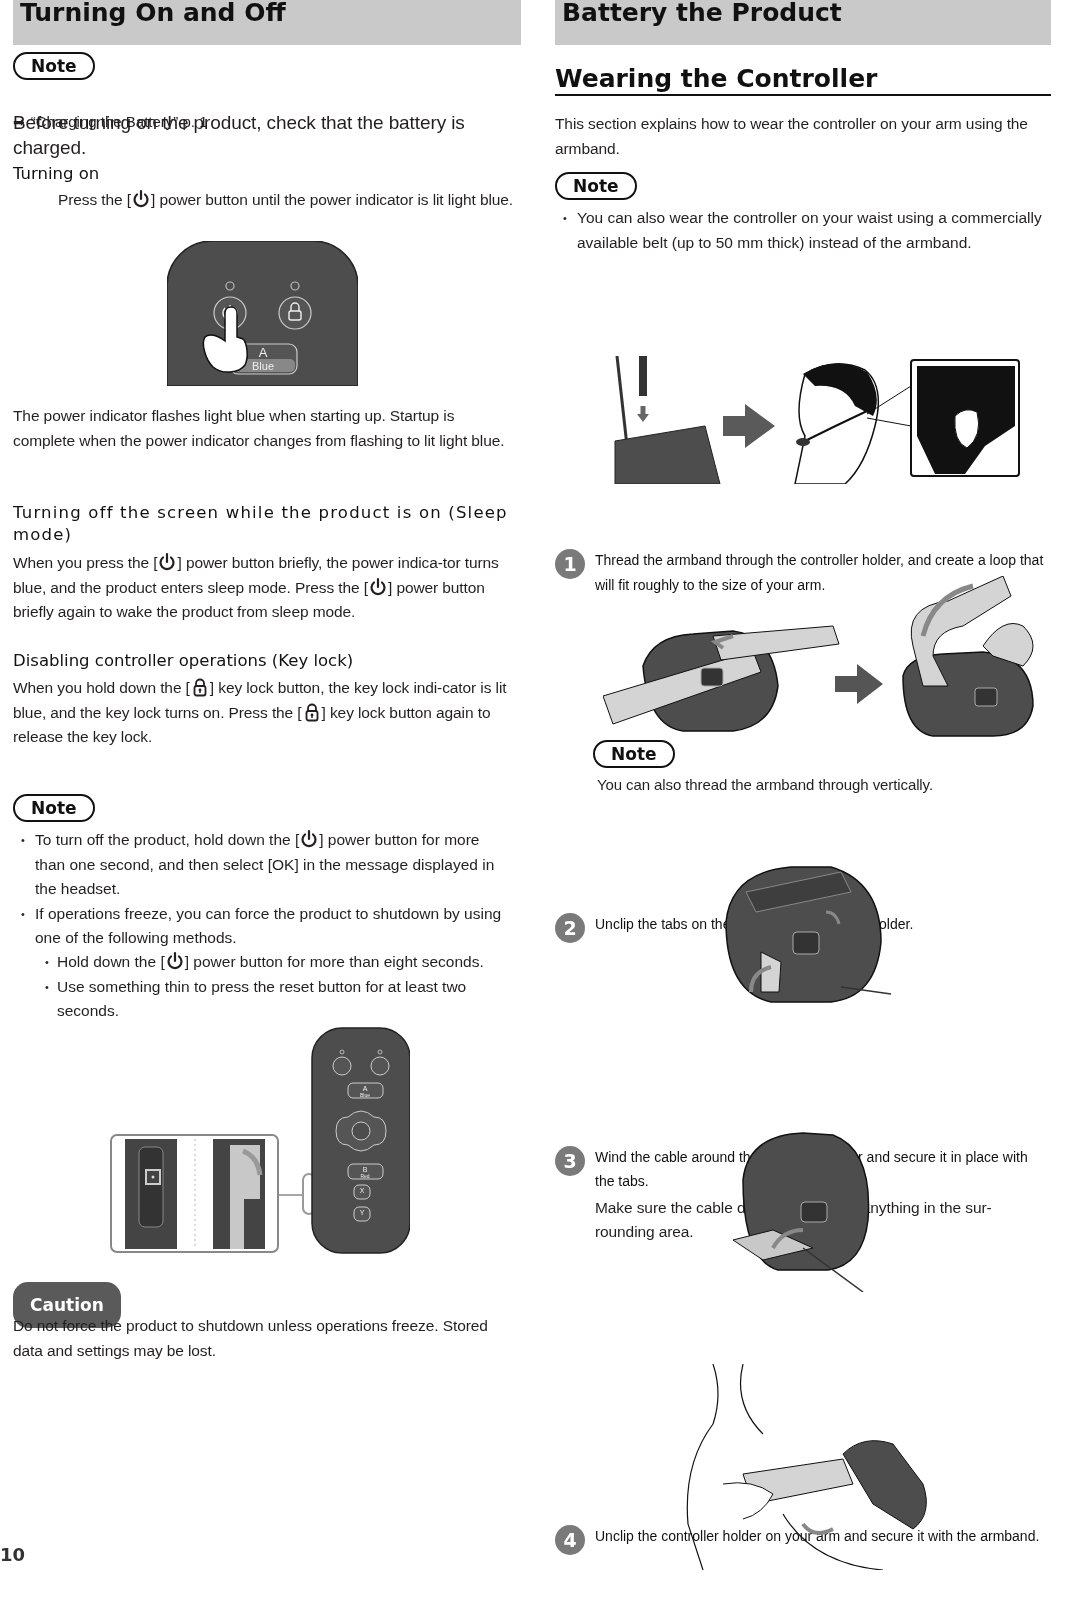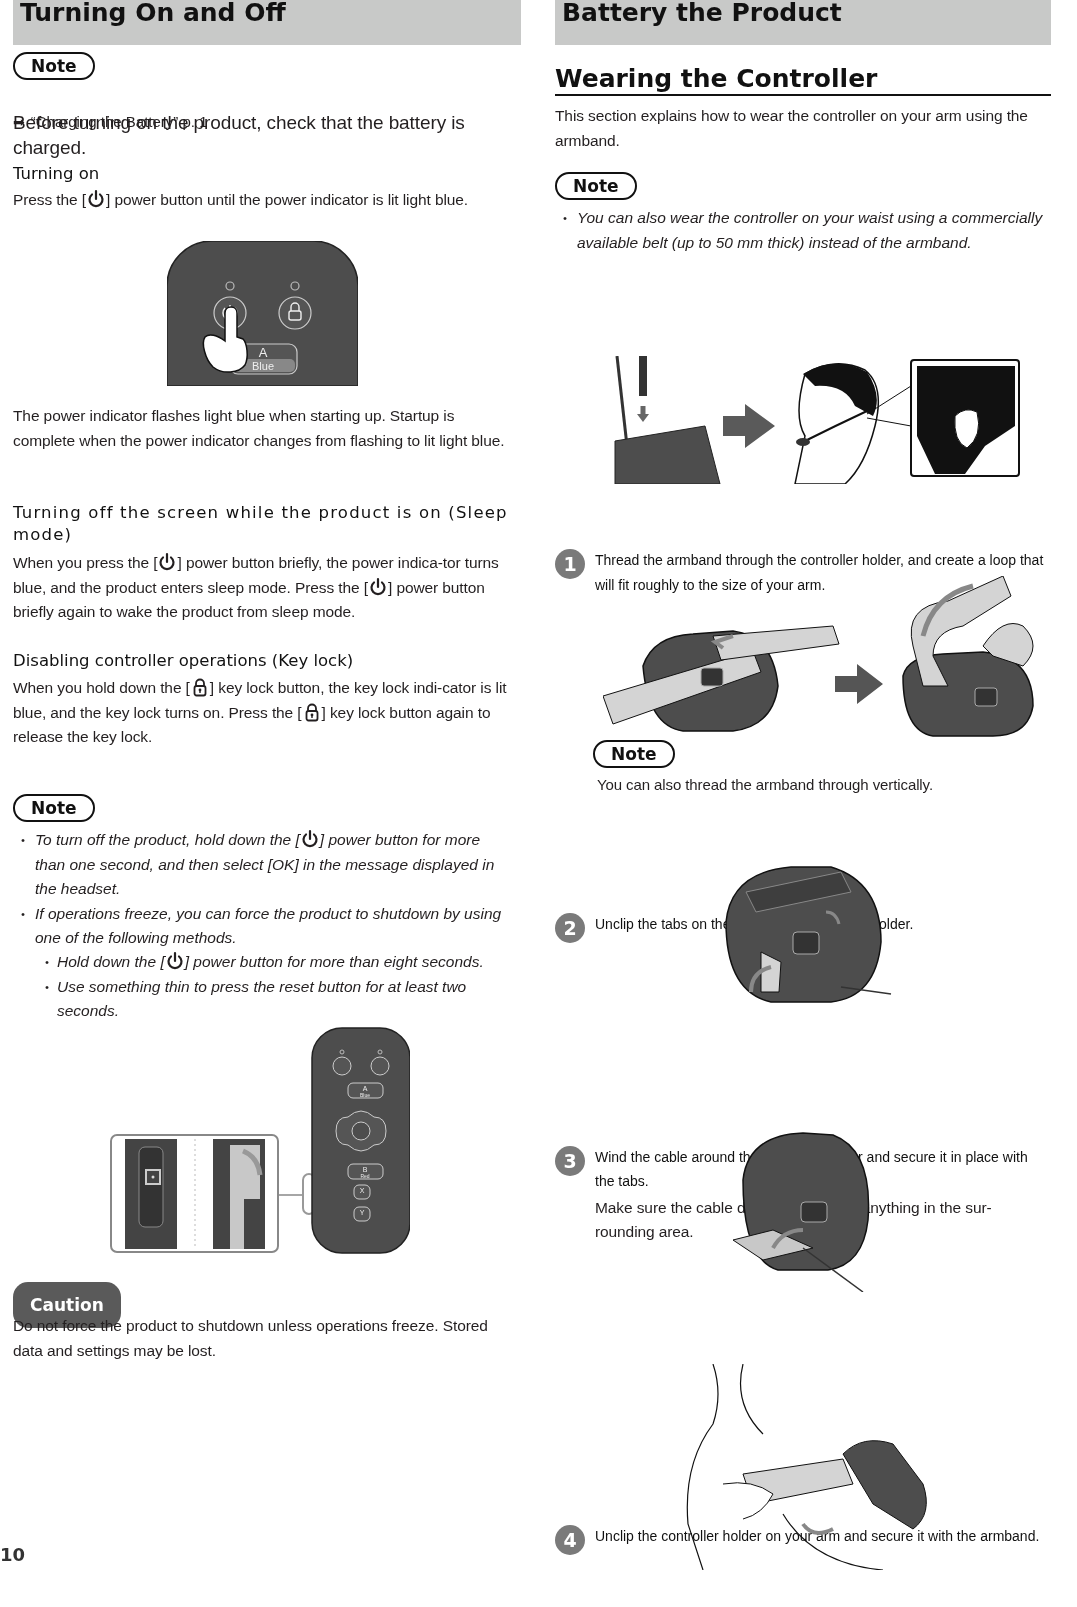--- a/index.html
+++ b/index.html
@@ -28,21 +28,21 @@
   }
   .caution-pill {
     display: inline-block; background: #5a5a5a; color: #fff; border-radius: 15px;
     font-weight: bold; font-size: 17px; line-height: 24px; padding: 11px 17px;
     font-family: "DejaVu Sans", sans-serif;
   }
 
   .link-line { font-size: 15.5px; line-height: 24px; }
   .arrow { display: inline-block; font-size: 14px; margin-right: 6px; }
 
-  ul.bullets { list-style: none; font-style: italic; }
+  ul.bullets { list-style: none; }
   ul.bullets li { position: relative; padding-left: 22px; font-size: 15.5px; line-height: 24.5px; }
   ul.bullets li::before { content: "•"; position: absolute; left: 8px; top: 0; font-size: 11px; }
   ul.sub-bullets li { padding-left: 44px; }
   ul.sub-bullets li::before { left: 32px; }
 
   .inline-icon {
     display: inline-block; vertical-align: -4px; width: 20px; height: 20px;
   }
 
   .abs { position: absolute; }
@@ -85,21 +85,21 @@
 
   <div class="abs" style="top:52px;left:0;">
     <span class="note-pill">Note</span>
   </div>
   <div class="abs body-text" style="top:85px;left:0;width:508px;font-size:19px;margin-top:26px;">Before turning on the product, check that the battery is charged.</div>
   <div class="abs link-line" style="top:110px;left:0;font-size:15px;">
     <span class="arrow">➡</span><span>“Charging the Battery” p. 1</span>
   </div>
 
   <div class="abs sub-heading" style="top:163px;left:0;">Turning on</div>
-  <div class="abs body-text" style="top:188px;left:0;width:500px;">
+  <div class="abs body-text" style="top:188px;left:0;width:500px;text-align:right;">
     <span>Press the [</span><svg class="inline-icon">
         <use href="#sym-power"></use>
       </svg><span>] power button until the power indicator is lit light blue.</span>
   </div>
 
   <div class="abs" style="top:241px;left:154px;width:191px;height:145px;">
     <svg width="191" height="145" viewBox="0 0 191 145">
       <path d="M0 145 V45 A45 45 0 0 1 45 0 H146 A45 45 0 0 1 191 45 V145 Z" fill="#4d4d4d" stroke="#222" stroke-width="1.5"></path>
       <circle cx="63" cy="45" r="4" fill="none" stroke="#bbb" stroke-width="1.2"></circle>
       <circle cx="128" cy="45" r="4" fill="none" stroke="#bbb" stroke-width="1.2"></circle>
@@ -193,21 +193,21 @@
   </div>
   <div class="abs body-text" style="top:1314px;left:0;width:500px;">Do not force the product to shutdown unless operations freeze. Stored data and settings may be lost.</div>
 </div>
 
 <div class="page-number">10</div>
 
 <div class="col col-right">
   <div class="section-bar">Battery the Product</div>
 
   <div class="abs page-title-h2" style="top:64px;left:0;width:496px;">Wearing the Controller</div>
-  <div class="abs body-text" style="top:104px;left:0;width:494px;">This section explains how to wear the controller on your arm using the armband.</div>
+  <div class="abs body-text" style="top:112px;left:0;width:494px;">This section explains how to wear the controller on your arm using the armband.</div>
 
   <div class="abs" style="top:172px;left:0;">
     <span class="note-pill">Note</span>
   </div>
   <ul class="abs bullets" style="top:206px;left:0;width:496px;">
     <li>You can also wear the controller on your waist using a commercially available belt (up to 50 mm thick) instead of the armband.</li>
   </ul>
 
   <div class="abs" style="top:356px;left:50px;width:416px;height:128px;">
     <svg width="416" height="128" viewBox="0 0 416 128">

